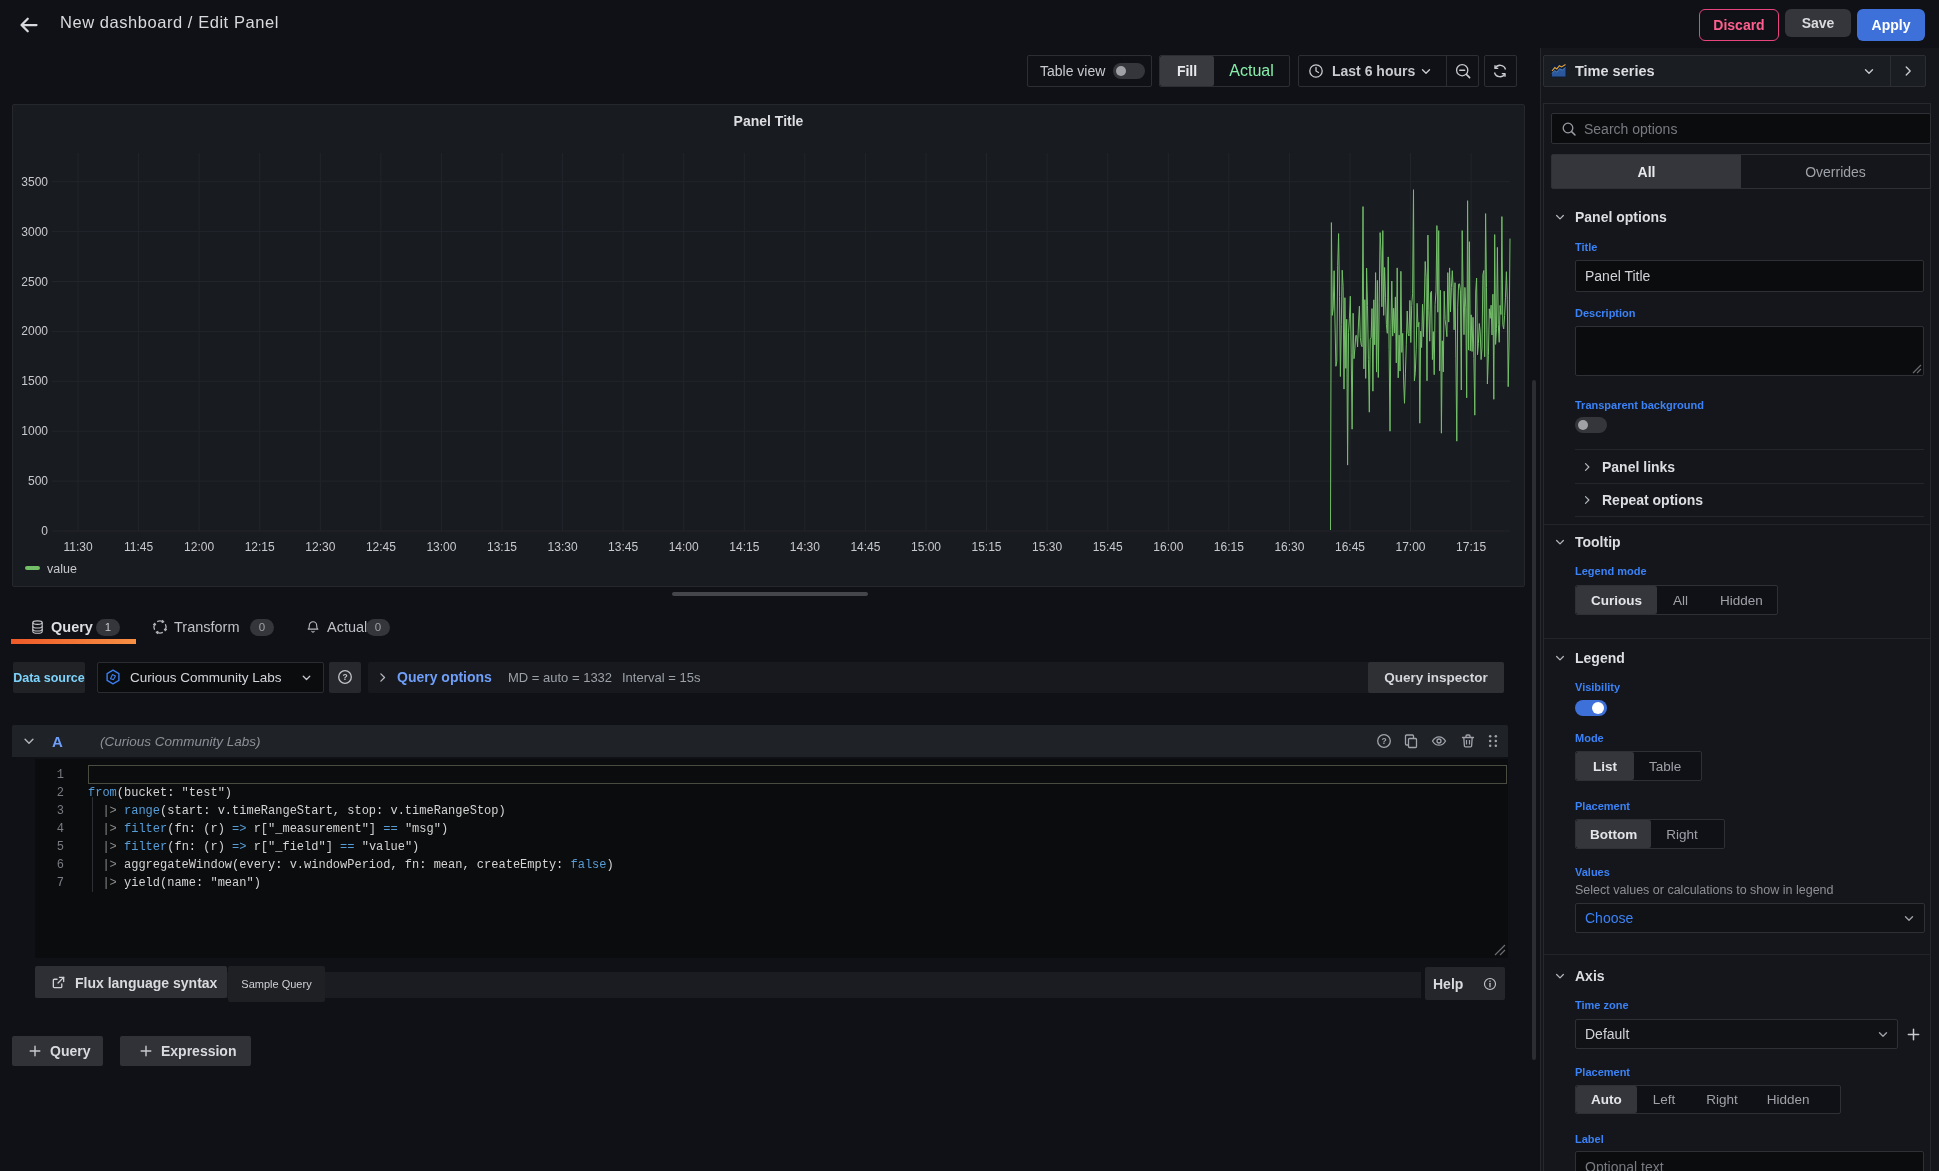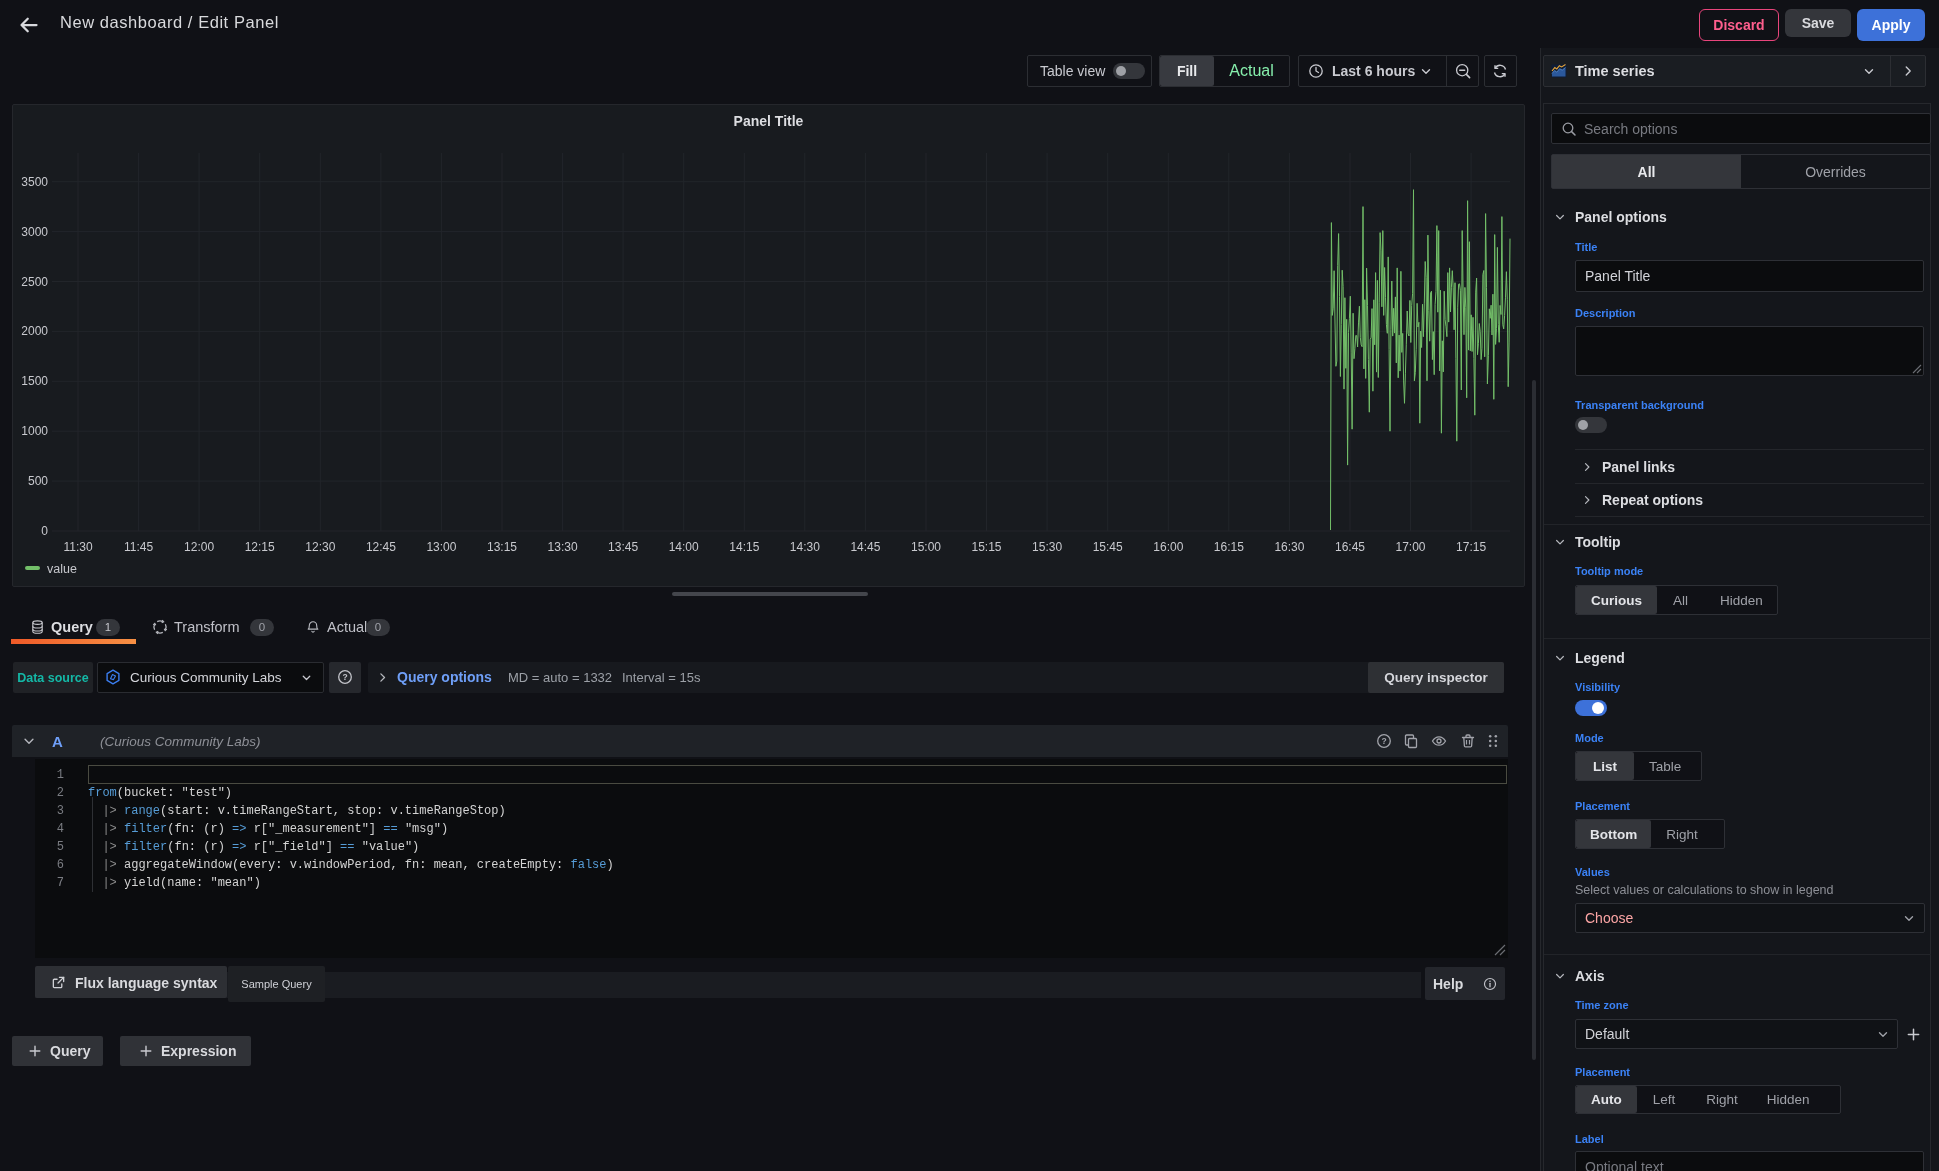--- a/index.html
+++ b/index.html
@@ -146,21 +146,21 @@
     <path d="M1.2 5.8l1.6-1.5 1 2" fill="none" stroke="#b8bac0" stroke-width="1.1"></path>
   </svg>
 <div class="abs" style="left:174px;top:619px;font-size:14.5px;color:#c0c1c8">Transform</div>
 <div class="abs" style="left:250px;top:619px;width:24px;height:17px;background:#34363b;border-radius:9px;text-align:center;font-size:11.5px;line-height:17px;color:#9fa1a8">0</div>
 <svg style="position:absolute;left:306px;top:619px" width="14" height="16" viewBox="0 0 16 16">
     <path d="M8 2a4.2 4.2 0 0 0-4.2 4.2c0 3-1.3 4.3-1.3 4.3h11s-1.3-1.3-1.3-4.3A4.2 4.2 0 0 0 8 2z" fill="none" stroke="#b8bac0" stroke-width="1.3" stroke-linejoin="round"></path>
     <path d="M6.7 13a1.4 1.4 0 0 0 2.6 0" fill="none" stroke="#b8bac0" stroke-width="1.3" stroke-linecap="round"></path>
   </svg>
 <div class="abs" style="left:327px;top:619px;font-size:14.5px;color:#c0c1c8">Actual</div>
 <div class="abs" style="left:366px;top:619px;width:24px;height:17px;background:#34363b;border-radius:9px;text-align:center;font-size:11.5px;line-height:17px;color:#9fa1a8">0</div>
-<div class="abs" style="left:13px;top:662px;width:80px;height:31px;background:#202226;border-radius:2px;display:flex;align-items:center;justify-content:center;font-size:12.5px;font-weight:700;color:#14b8a6">Data source</div>
+<div class="abs" style="left:13px;top:662px;width:72px;height:31px;background:#202226;border-radius:2px;display:flex;align-items:center;justify-content:center;font-size:12.5px;font-weight:700;color:#7dd3fc">Data source</div>
 <div class="abs" style="left:97px;top:662px;width:227px;height:31px;background:#0b0c0e;border:1px solid #2a2c31;border-radius:2px"></div>
 <svg style="position:absolute;left:105px;top:669px" width="16" height="16" viewBox="0 0 16 16">
     <path d="M8 1.2l5.9 3.4v6.8L8 14.8l-5.9-3.4V4.6z" fill="none" stroke="#3b7ef0" stroke-width="1.4" stroke-linejoin="round"></path>
     <path d="M5.5 9.8l2-4.2 3 1.4-2 3.6z" fill="none" stroke="#3b7ef0" stroke-width="1.1" stroke-linejoin="round"></path>
   </svg>
 <div class="abs" style="left:130px;top:670px;font-size:13.5px;color:#d5d6db">Curious Community Labs</div>
 <svg style="position:absolute;left:300px;top:671px" width="13" height="13" viewBox="0 0 16 16">
     <path d="M4 6.5l4 4 4-4" stroke="#c9cad0" stroke-width="1.6" fill="none" stroke-linecap="round" stroke-linejoin="round"></path>
   </svg>
 <div class="abs" style="left:329px;top:662px;width:32px;height:31px;background:#26282d;border-radius:2px"></div>
@@ -295,21 +295,21 @@
 <svg style="position:absolute;left:1581px;top:494px" width="12" height="12" viewBox="0 0 16 16">
     <path d="M6 3.5l4.5 4.5L6 12.5" stroke="#b6b8be" stroke-width="1.6" fill="none" stroke-linecap="round" stroke-linejoin="round"></path>
   </svg>
 <div class="seclbl" style="left:1602px;top:492px;font-size:14px">Repeat options</div>
 <div class="divider" style="left:1575px;top:516px;width:349px"></div>
 <div class="divider" style="left:1544px;top:524px;width:387px;background:#222429"></div>
 <svg style="position:absolute;left:1554px;top:536px" width="12" height="12" viewBox="0 0 16 16">
     <path d="M3.5 6l4.5 4.5L12.5 6" stroke="#b6b8be" stroke-width="1.6" fill="none" stroke-linecap="round" stroke-linejoin="round"></path>
   </svg>
 <div class="seclbl" style="left:1575px;top:534px">Tooltip</div>
-<div class="lbl" style="left:1575px;top:565px">Tooltip mode</div>
+<div class="lbl" style="left:1575px;top:565px">Legend mode</div>
 <div class="rgroup" style="left:1575px;top:585px;width:203px;height:30px">
     <div class="rseg rsel" style="padding:0 15px">Curious</div>
     <div class="rseg" style="padding:0 16px">All</div>
     <div class="rseg" style="padding:0 16px">Hidden</div>
   </div>
 <div class="divider" style="left:1544px;top:638px;width:387px;background:#222429"></div>
 <svg style="position:absolute;left:1554px;top:652px" width="12" height="12" viewBox="0 0 16 16">
     <path d="M3.5 6l4.5 4.5L12.5 6" stroke="#b6b8be" stroke-width="1.6" fill="none" stroke-linecap="round" stroke-linejoin="round"></path>
   </svg>
 <div class="seclbl" style="left:1575px;top:650px">Legend</div>
@@ -321,21 +321,21 @@
     <div class="rseg rsel" style="padding:0 17px">List</div>
     <div class="rseg" style="padding:0 15px">Table</div>
   </div>
 <div class="lbl" style="left:1575px;top:800px">Placement</div>
 <div class="rgroup" style="left:1575px;top:819px;width:150px;height:30px">
     <div class="rseg rsel" style="padding:0 14px">Bottom</div>
     <div class="rseg" style="padding:0 15px">Right</div>
   </div>
 <div class="lbl" style="left:1575px;top:866px">Values</div>
 <div class="abs" style="left:1575px;top:883px;font-size:12.5px;color:#8d8f96">Select values or calculations to show in legend</div>
-<div class="inp" style="left:1575px;top:903px;width:350px;height:30px;background:#101216;color:#fca5a5">Choose</div>
+<div class="inp" style="left:1575px;top:903px;width:350px;height:30px;background:#101216;color:#3b82f6">Choose</div>
 <svg style="position:absolute;left:1902px;top:911px" width="14" height="14" viewBox="0 0 16 16">
     <path d="M4 6.5l4 4 4-4" stroke="#9fa1a8" stroke-width="1.6" fill="none" stroke-linecap="round" stroke-linejoin="round"></path>
   </svg>
 <div class="divider" style="left:1544px;top:954px;width:387px;background:#222429"></div>
 <svg style="position:absolute;left:1554px;top:970px" width="12" height="12" viewBox="0 0 16 16">
     <path d="M3.5 6l4.5 4.5L12.5 6" stroke="#b6b8be" stroke-width="1.6" fill="none" stroke-linecap="round" stroke-linejoin="round"></path>
   </svg>
 <div class="seclbl" style="left:1575px;top:968px">Axis</div>
 <div class="lbl" style="left:1575px;top:999px">Time zone</div>
 <div class="inp" style="left:1575px;top:1019px;width:323px;height:30px;background:#101216">Default</div>

